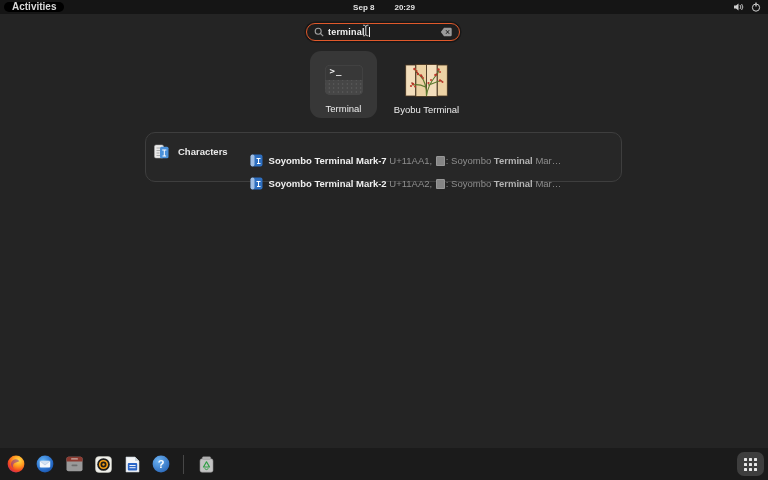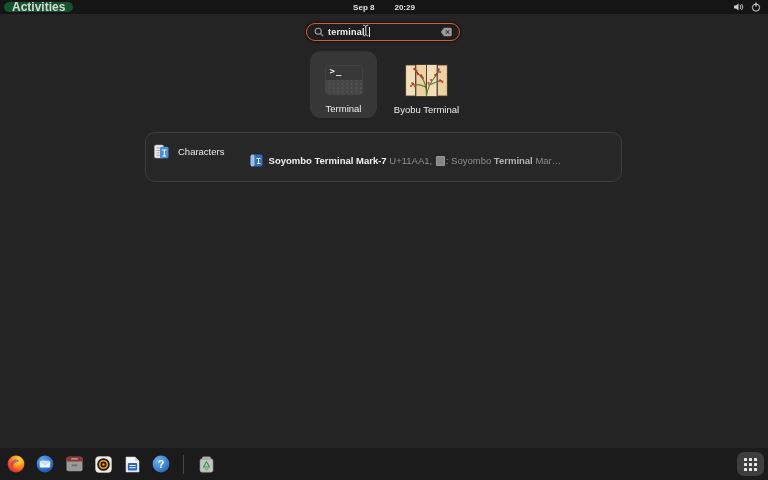--- a/index.html
+++ b/index.html
@@ -2,22 +2,22 @@
 <html><head>
 <meta charset="utf-8">
 <style>
   * { margin:0; padding:0; box-sizing:border-box; }
   html,body { width:768px; height:480px; overflow:hidden; }
   body { font-family:"Liberation Sans", sans-serif; background:#242424; position:relative; }
 
   
   .topbar { position:absolute; top:0; left:0; width:768px; height:14px; background:#151515; }
   .activities { position:absolute; left:4px; top:2px; height:10px; line-height:10px;
-    padding:0 8px; border-radius:5px; background:#14532d; color:#d9d9d9;
-    font-size:12px; font-weight:700; }
+    padding:0 8px; border-radius:5px; background:#000000; color:#d9d9d9;
+    font-size:10px; font-weight:700; }
   .clock { position:absolute; left:50%; transform:translateX(-50%); top:3px;
     color:#e3e3e3; font-size:8px; font-weight:700; display:flex; gap:20px; }
   .status { position:absolute; right:7px; top:2px; display:flex; gap:7px; align-items:center; }
 
   
   .searchbox { position:absolute; left:306px; top:23px; width:154px; height:18px;
     background:#1e1e1e; border:1.5px solid #e0592b; border-radius:10px;
     box-shadow:0 0 0 1.5px rgba(0,0,0,.35);
     display:flex; align-items:center; padding:0 7px; gap:4px; }
   .searchbox .query { color:#f2f2f2; font-size:9px; font-weight:600; letter-spacing:.2px; white-space:pre; }
@@ -38,21 +38,21 @@
   .term-icon::after { content:""; position:absolute; left:0; bottom:0; width:100%; height:15px;
     border-radius:0 0 5px 5px; background-color:#464646;
     background-image:radial-gradient(#5b5b5b .8px, transparent .95px);
     background-size:4.5px 4px; background-position:2px 2px; }
   .byobu-wrap { margin-top:13px; height:32px; display:flex; align-items:center; }
 
   
   .chars-panel { position:absolute; left:145px; top:132px; width:477px; height:50px;
     background:#272727; border:1px solid #3e3e3e; border-radius:10px; }
   .provider { position:absolute; left:8px; top:11px; display:flex; align-items:center; gap:9px; }
-  .provider-label { color:#eaeaea; font-size:9.5px; font-weight:400; }
+  .provider-label { color:#eaeaea; font-size:9.5px; font-weight:700; }
   .crow { position:absolute; left:93px; height:13px; line-height:13px; font-size:9.5px; white-space:pre; }
   .crow svg { vertical-align:-3px; margin-right:6px; }
   .cname { color:#f0f0f0; font-weight:700; }
   .cmeta { color:#8e8e8e; }
   .cmeta.strong { color:#b4b4b4; font-weight:700; }
   .tofu { display:inline-block; width:9px; height:10px; background:#858585; border-radius:1.5px;
     vertical-align:-1.5px; margin:0 1px; box-shadow:inset 0 0 0 1px #979797; }
 
   
   .dock { position:absolute; left:0; bottom:0; width:768px; height:32px; background:#1b1b1b;
@@ -160,20 +160,27 @@
   </div>
 
   <div class="crow" style="top:8px">
     <svg width="13" height="13">
       <rect x="0.5" y="0.5" width="12" height="12" rx="2" fill="#2e6fc0"></rect>
       <rect x="0.5" y="0.5" width="4" height="12" rx="2" fill="#ffffff" opacity=".55"></rect>
       <path d="M6.5 4.5h4 M8.5 4.5v5 M7 9.5h3.5" stroke="#ffffff" stroke-width="1"></path>
     </svg><span class="cname">Soyombo Terminal Mark-7</span><span class="cmeta"> U+11AA1, </span><span class="tofu"></span><span class="cmeta">: Soyombo </span><span class="cmeta strong">Terminal</span><span class="cmeta"> Mar…</span>
   </div>
 
+  <div class="crow" style="top:31px">
+    <svg width="13" height="13">
+      <rect x="0.5" y="0.5" width="12" height="12" rx="2" fill="#2e6fc0"></rect>
+      <rect x="0.5" y="0.5" width="4" height="12" rx="2" fill="#ffffff" opacity=".55"></rect>
+      <path d="M6.5 4.5h4 M8.5 4.5v5 M7 9.5h3.5" stroke="#ffffff" stroke-width="1"></path>
+    </svg><span class="cname">Soyombo Terminal Mark-2</span><span class="cmeta"> U+11AA2, </span><span class="tofu"></span><span class="cmeta">: Soyombo </span><span class="cmeta strong">Terminal</span><span class="cmeta"> Mar…</span>
+  </div>
 </div>
 
 <div class="dock">
   <div class="dock-item">
     <svg width="18" height="18">
       <defs>
           <radialGradient id="gff" cx="65%" cy="30%" r="85%">
         <stop offset="0%" stop-color="#ffe14d"></stop>
             <stop offset="40%" stop-color="#ff9a1f"></stop>
         <stop offset="72%" stop-color="#ef4223"></stop>

